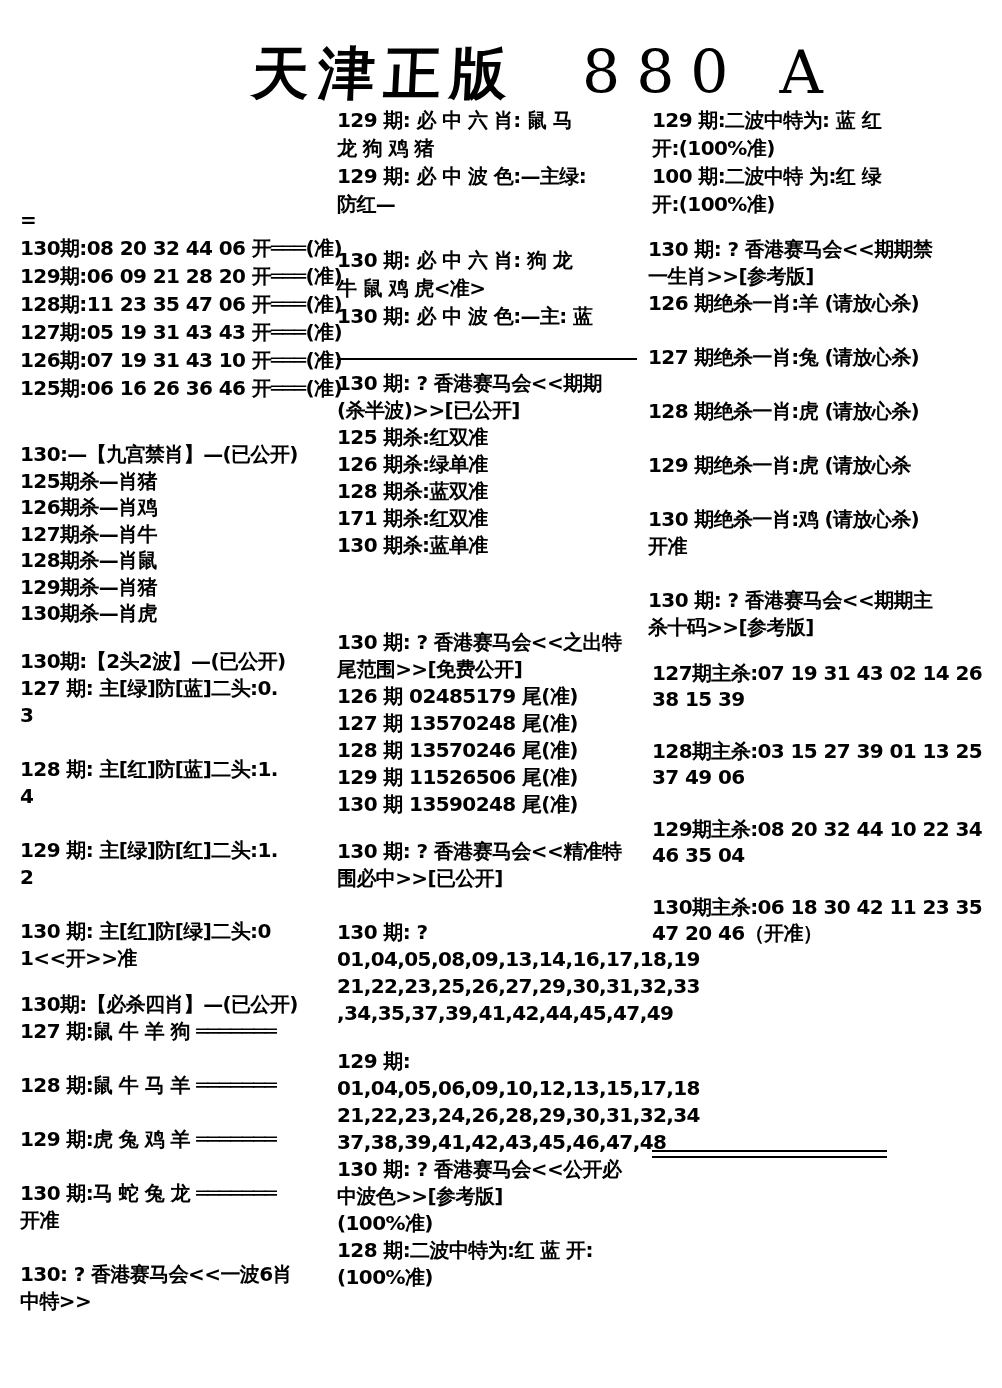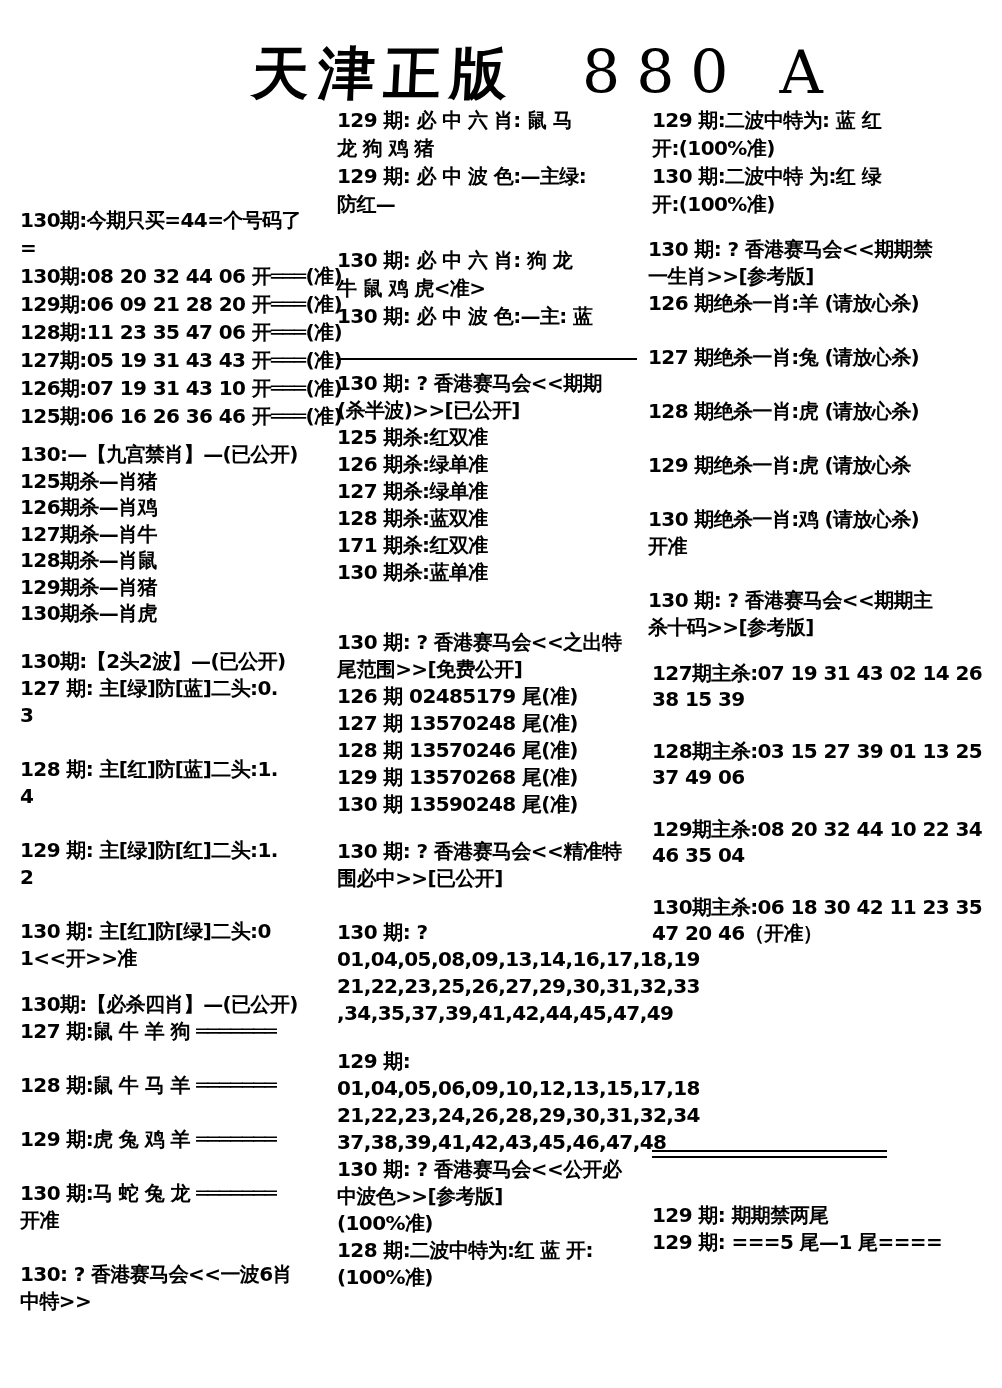--- a/index.html
+++ b/index.html
@@ -45,21 +45,20 @@
 <body>
 
 <div class="sheet">
 
   <div class="title">
     <span class="cal">天津正版</span>
     <span class="num">880 A</span>
   </div>
 
   <div class="sec" style="top:206px;left:20px;width:318px;--lh:28px">
-      <p class="line">130期:今期只买=44=个号码了</p>
       <p class="line">=</p>
       <p class="line">130期:08 20 32 44 06 开═══(准)</p>
       <p class="line">129期:06 09 21 28 20 开═══(准)</p>
       <p class="line">128期:11 23 35 47 06 开═══(准)</p>
       <p class="line">127期:05 19 31 43 43 开═══(准)</p>
       <p class="line">126期:07 19 31 43 10 开═══(准)</p>
       <p class="line">125期:06 16 26 36 46 开═══(准)</p>
     </div>
   <div class="sec" style="top:441px;left:20px;width:318px;--lh:26.5px">
       <p class="line">130:—【九宫禁肖】—(已公开)</p>
@@ -108,32 +107,31 @@
       <p class="line">130 期: 必 中 六 肖: 狗 龙</p>
       <p class="line">牛 鼠 鸡 虎&lt;准&gt;</p>
       <p class="line">130 期: 必 中 波 色:—主: 蓝</p>
     </div>
   <div class="divider" style="left:337px;top:358px;width:300px;height:2px"></div>
   <div class="sec" style="top:370px;left:337px;width:303px;--lh:27px">
       <p class="line">130 期: ? 香港赛马会&lt;&lt;期期</p>
       <p class="line">(杀半波)&gt;&gt;[已公开]</p>
       <p class="line">125 期杀:红双准</p>
       <p class="line">126 期杀:绿单准</p>
-      <p class="line">127 期杀:绿单准</p>
       <p class="line">128 期杀:蓝双准</p>
       <p class="line">171 期杀:红双准</p>
       <p class="line">130 期杀:蓝单准</p>
     </div>
   <div class="sec" style="top:629px;left:337px;width:303px;--lh:27px">
       <p class="line">130 期: ? 香港赛马会&lt;&lt;之出特</p>
       <p class="line">尾范围&gt;&gt;[免费公开]</p>
       <p class="line">126 期 02485179 尾(准)</p>
       <p class="line">127 期 13570248 尾(准)</p>
       <p class="line">128 期 13570246 尾(准)</p>
-      <p class="line">129 期 13570268 尾(准)</p>
+      <p class="line">129 期 11526506 尾(准)</p>
       <p class="line">130 期 13590248 尾(准)</p>
     </div>
   <div class="sec" style="top:838px;left:337px;width:303px;--lh:27px">
       <p class="line">130 期: ? 香港赛马会&lt;&lt;精准特</p>
       <p class="line">围必中&gt;&gt;[已公开]</p>
       <p class="line blank"></p>
       <p class="line">130 期: ?</p>
       <p class="line">01,04,05,08,09,13,14,16,17,18,19</p>
       <p class="line">21,22,23,25,26,27,29,30,31,32,33</p>
       <p class="line">,34,35,37,39,41,42,44,45,47,49</p>
@@ -146,21 +144,21 @@
       <p class="line">130 期: ? 香港赛马会&lt;&lt;公开必</p>
       <p class="line">中波色&gt;&gt;[参考版]</p>
       <p class="line">(100%准)</p>
       <p class="line">128 期:二波中特为:红 蓝  开:</p>
       <p class="line">(100%准)</p>
     </div>
 
   <div class="sec" style="top:106px;left:652px;width:348px;--lh:28px">
       <p class="line">129 期:二波中特为: 蓝 红</p>
       <p class="line">开:(100%准)</p>
-      <p class="line">130 期:二波中特 为:红   绿</p>
+      <p class="line">100 期:二波中特 为:红   绿</p>
       <p class="line">开:(100%准)</p>
     </div>
   <div class="sec" style="top:236px;left:648px;width:348px;--lh:27px">
       <p class="line">130 期: ? 香港赛马会&lt;&lt;期期禁</p>
       <p class="line">一生肖&gt;&gt;[参考版]</p>
       <p class="line">126 期绝杀一肖:羊 (请放心杀)</p>
       <p class="line blank"></p>
       <p class="line">127 期绝杀一肖:兔 (请放心杀)</p>
       <p class="line blank"></p>
       <p class="line">128 期绝杀一肖:虎 (请放心杀)</p>
@@ -180,18 +178,14 @@
       <p class="line">128期主杀:03 15 27 39 01 13 25</p>
       <p class="line">37 49 06</p>
       <p class="line blank"></p>
       <p class="line">129期主杀:08 20 32 44 10 22 34</p>
       <p class="line">46 35 04</p>
       <p class="line blank"></p>
       <p class="line">130期主杀:06 18 30 42 11 23 35</p>
       <p class="line">47 20 46（开准）</p>
     </div>
   <div class="divider double" style="left:652px;top:1150px;width:235px"></div>
-  <div class="sec" style="top:1202px;left:652px;width:348px;--lh:27px">
-      <p class="line">129 期: 期期禁两尾</p>
-      <p class="line">129 期: ===5 尾—1 尾====</p>
-    </div>
 
 </div>
 
 </body></html>

